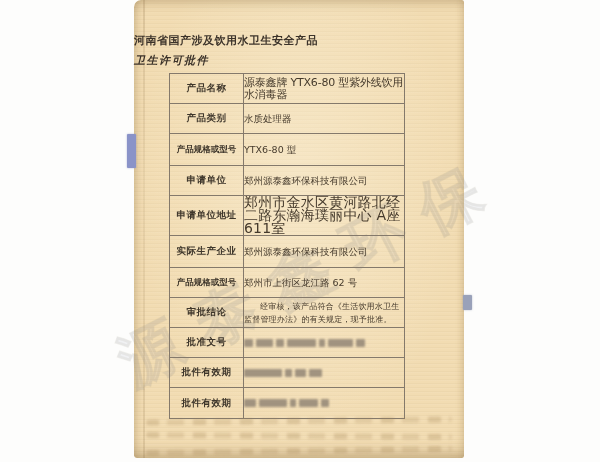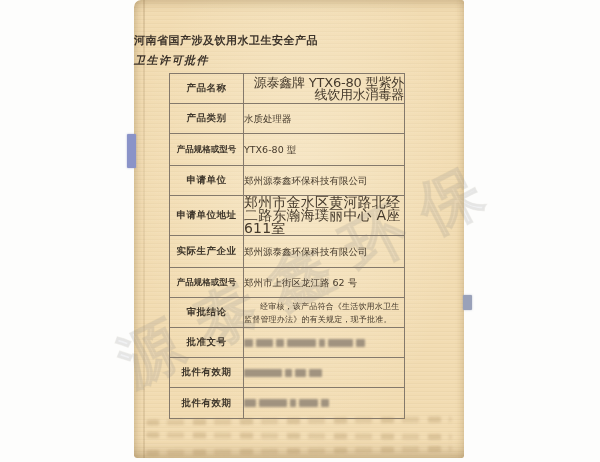--- a/index.html
+++ b/index.html
@@ -66,21 +66,21 @@
     width:73px;text-align:center;
     font-weight:bold;font-size:9.5px;color:#3e362b;
     letter-spacing:0.5px;
   }
   td.lbl.lbl-sm{font-size:8.5px;letter-spacing:0;}
   td.val{
     width:160px;text-align:left;font-size:9.5px;color:#453a2c;
     padding-left:7px;padding-right:5px;line-height:12px;
   }
   td.val.v-sm{font-size:14px;line-height:13px;letter-spacing:0.2px;}
-  td.val.v-name{font-size:13px;letter-spacing:-0.2px;text-align:right;}
+  td.val.v-name{font-size:11px;letter-spacing:-0.2px;}
   td.val.v-concl{font-size:8px;line-height:13px;text-indent:2em;letter-spacing:0.2px;}
   tr.h30{height:30px;} tr.h31{height:31px;margin-top:7px;} tr.h32{height:32px;} tr.h35{height:35px;}
   
   .redact{display:flex;align-items:center;gap:3px;filter:blur(1.3px);opacity:0.8;}
   .redact i{display:inline-block;height:8px;background:#8d8172;border-radius:1px;}
   
   .stamp{position:absolute;border-radius:1px;}
   .stamp-left{left:127px;top:134px;width:9px;height:34px;background:#8a93c8;box-shadow:0 0 2px rgba(120,130,190,0.6);}
   .stamp-right{left:463px;top:295px;width:9px;height:15px;background:#99a1b9;box-shadow:0 0 2px rgba(130,140,170,0.6);}
 </style>

